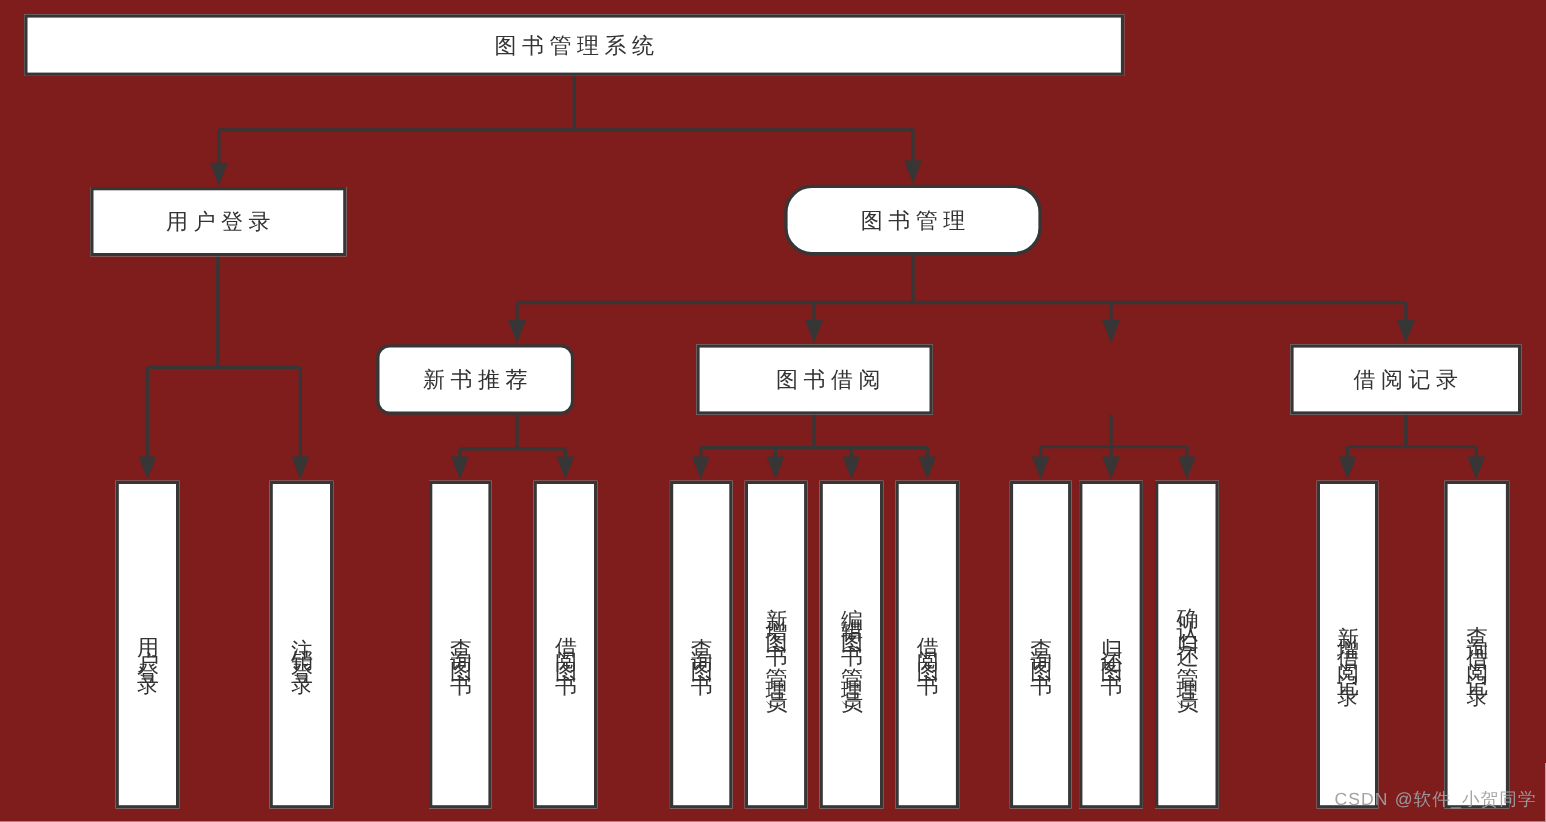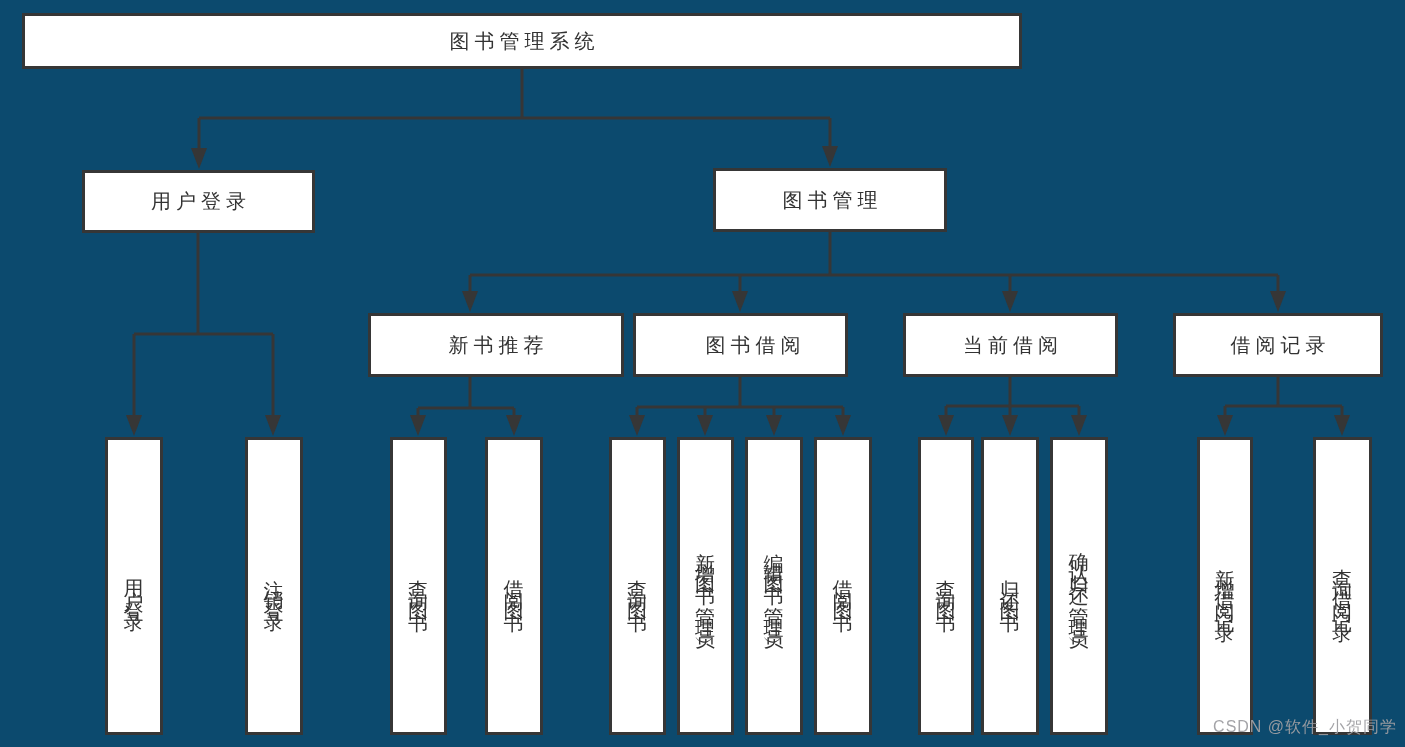--- a/index.html
+++ b/index.html
@@ -3,21 +3,21 @@
 <meta charset="utf-8">
 <style>
   * { margin: 0; padding: 0; box-sizing: border-box; }
   html, body { background: #ffffff; }
   body { font-family: "Liberation Sans", "DejaVu Sans", sans-serif; }
 
   .canvas {
     position: relative;
     width: 1405px;
     height: 747px;
-    background: #0c4a6e;
+    background: #7f1d1d;
     overflow: hidden;
   }
 
   svg.wires {
     position: absolute;
     left: 0; top: 0;
     width: 1405px; height: 747px;
   }
   svg.wires path { stroke: #363636; stroke-width: 3; fill: none; }
   svg.wires polygon { fill: #363636; stroke: none; }
@@ -113,32 +113,29 @@
     </g>
   </svg>
 
   <div class="node" style="left:22px; top:13px; width:1000px; height:56px;">
     <span class="h-label">图书管理系统</span>
   </div>
 
   <div class="node" style="left:82px; top:170px; width:233px; height:63px;">
     <span class="h-label">用户登录</span>
   </div>
-  <div class="node" style="left:713px; top:168px; width:234px; height:64px;">
+  <div class="node" style="left:713px; top:168px; width:234px; height:64px;border-radius:25px;">
     <span class="h-label">图书管理</span>
   </div>
 
-  <div class="node" style="left:368px; top:313px; width:256px; height:64px;">
+  <div class="node" style="left:342px; top:313px; width:180px; height:64px;border-radius:12px;">
     <span class="h-label">新书推荐</span>
   </div>
   <div class="node" style="left:633px; top:313px; width:215px; height:64px;padding-left:25px;">
     <span class="h-label">图书借阅</span>
-  </div>
-  <div class="node" style="left:903px; top:313px; width:215px; height:64px;">
-    <span class="h-label">当前借阅</span>
   </div>
   <div class="node" style="left:1173px; top:313px; width:210px; height:64px;">
     <span class="h-label">借阅记录</span>
   </div>
 
   <div class="node" style="left:105px; top:437px; width:58px; height:298px;">
     <span class="v-label">用户登录</span>
   </div>
   <div class="node" style="left:245px; top:437px; width:58px; height:298px;">
     <span class="v-label">注销登录</span>

